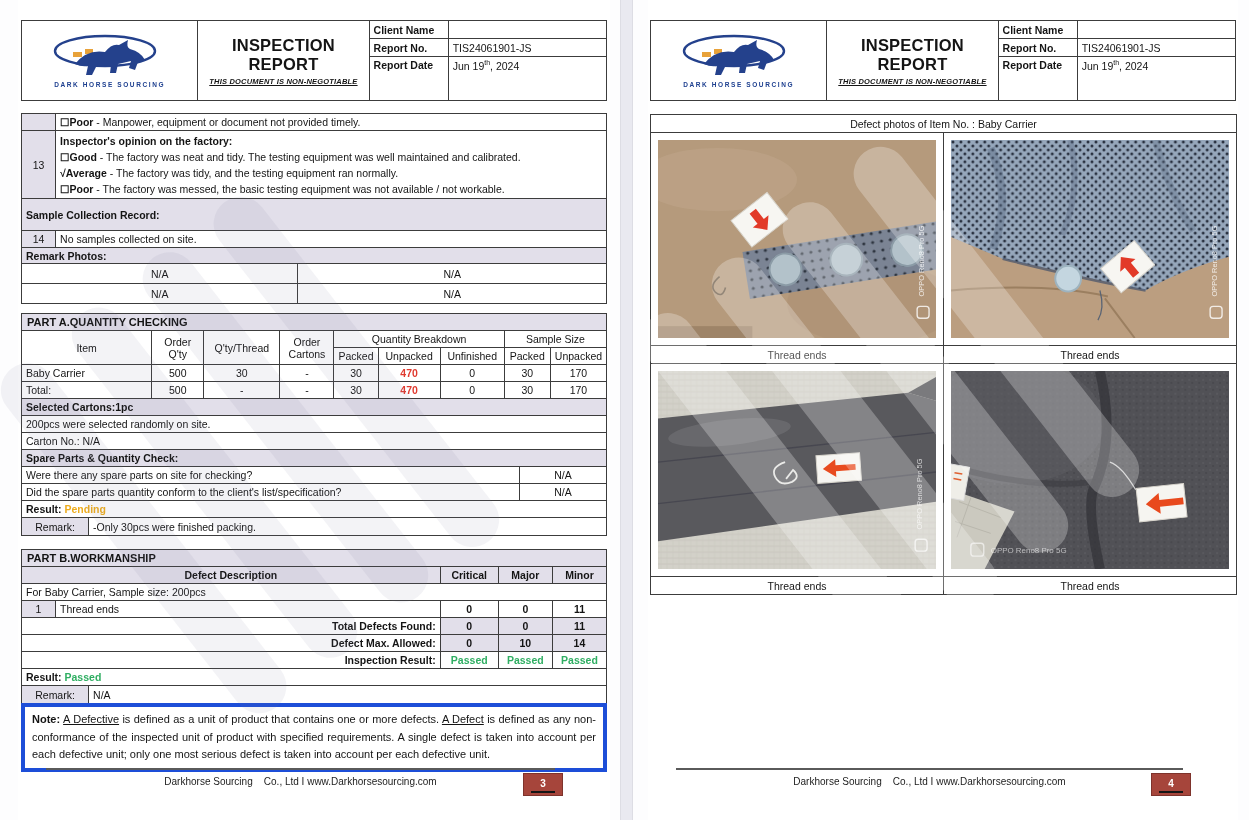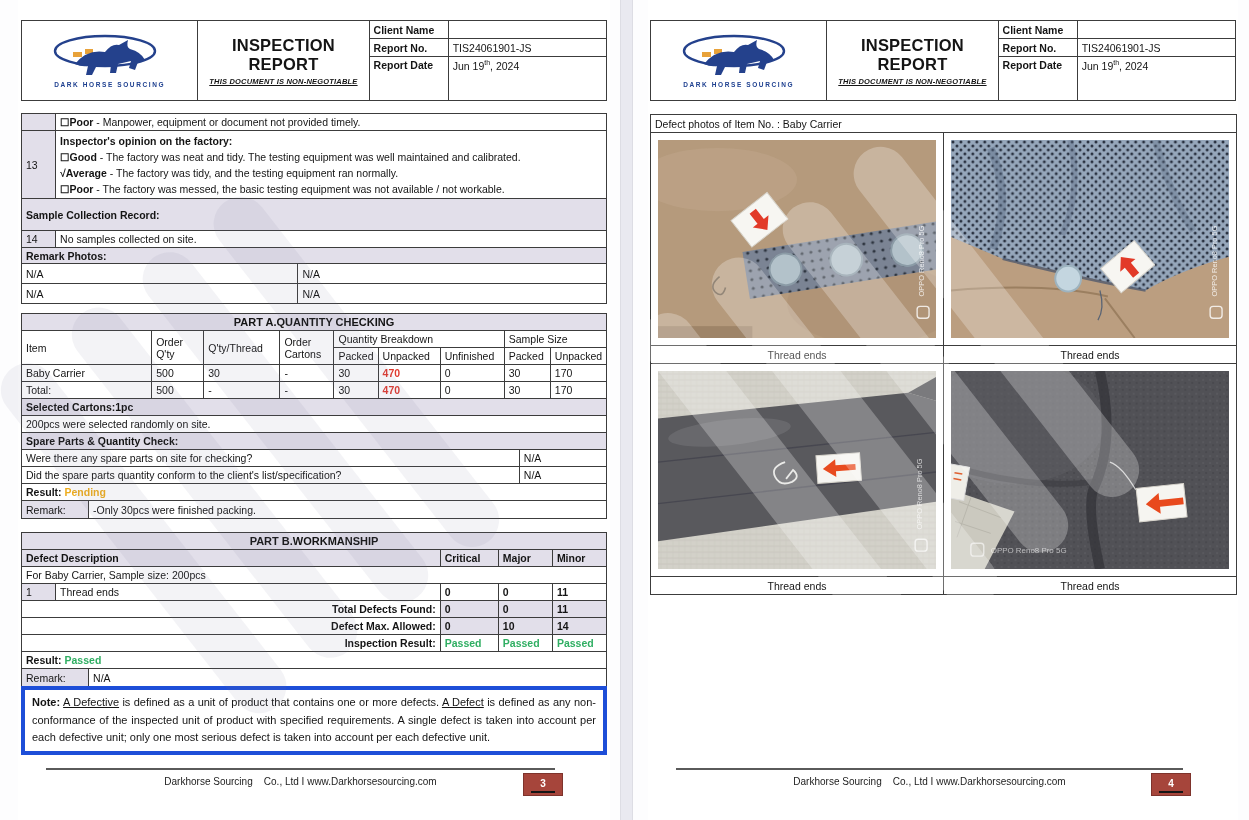--- a/index.html
+++ b/index.html
@@ -12,40 +12,40 @@
   .gap-strip { position:absolute; left:620px; top:0; width:13px; height:820px;
     background:#e9e9f0; border-left:1px solid #dddde4; border-right:1px solid #dddde4; }
   .page { position:absolute; top:0; height:820px; background:#fff; }
   .page-left  { left:18px;  width:592px; padding:20px 3px 0 3px; }
   .page-right { left:648px; width:590px; padding:20px 2px 0 2px; }
 
   table { border-collapse:collapse; width:100%; table-layout:fixed; }
   td { border:1px solid #3c3c3c; font-size:10.5px; padding:1px 4px; vertical-align:middle; overflow:hidden; }
   .lav { background:#e2dfea; }
   .b { font-weight:bold; }
-  .ctr { }
+  .ctr { text-align:center; }
   .rgt { text-align:right; }
   .red { color:#e03a2f; font-weight:bold; }
   .orange { color:#eead1e; font-weight:bold; }
   .green { color:#2fae62; font-weight:bold; }
 
   
   .hdr td { height:18px; }
   .hdr .logo-cell { text-align:center; vertical-align:middle; }
   .hdr .title-cell { text-align:center; vertical-align:middle; }
   .doc-title { font-size:16.5px; font-weight:bold; letter-spacing:.2px; }
   .doc-sub { font-size:7.5px; font-style:italic; font-weight:bold; text-decoration:underline; margin-top:3px; letter-spacing:.2px; }
   .logo-text { font-size:6.5px; font-weight:bold; color:#1d3f8f; letter-spacing:1.6px; margin-top:1px; }
   .hdr .tall { height:44px; vertical-align:top; padding-top:2px; }
 
   .mt12 { margin-top:12px; } .mt9 { margin-top:9px; } .mt13 { margin-top:13px; }
   .merge { margin-top:-1px; }
 
   .band { border:1px solid #3c3c3c; background:#e2dfea; font-weight:bold;
-          font-size:11px; padding:2px 5px; height:18px;text-align:center; }
+          font-size:11px; padding:2px 5px; height:18px; }
 
   .opinion-line { line-height:16px; white-space:nowrap; }
   .note-box { border:4px solid #1d4ed8; margin-top:-1px; padding:4px 7px;
               font-size:11px; line-height:17.5px; text-align:justify; }
   .note-box .nl { font-weight:bold; margin-right:3px; }
   .uline { text-decoration:underline; }
 
   
   .pfoot { position:absolute; bottom:33px; left:28px; right:55px; border-top:2px solid #5a5a5a; }
   .pfoot .ftxt { text-align:center; font-size:10px; color:#222; padding-top:6px; white-space:pre; }
@@ -222,20 +222,23 @@
     <colgroup>
         <col style="width:497px">
         <col style="width:87px">
       </colgroup>
     <tbody>
         <tr style="height:17px">
           <td colspan="2" class="lav b">Selected Cartons:1pc</td>
         </tr>
     <tr style="height:17px">
           <td colspan="2">200pcs were selected randomly on site.</td>
+        </tr>
+    <tr style="height:17px">
+          <td colspan="2">Carton No.: N/A</td>
         </tr>
     <tr style="height:17px">
           <td colspan="2" class="lav b">Spare Parts &amp; Quantity Check:</td>
         </tr>
     <tr style="height:17px">
       <td>Were there any spare parts on site for checking?</td>
       <td class="ctr">N/A</td>
     </tr>
     <tr style="height:17px">
       <td>Did the spare parts quantity conform to the client's list/specification?</td>

